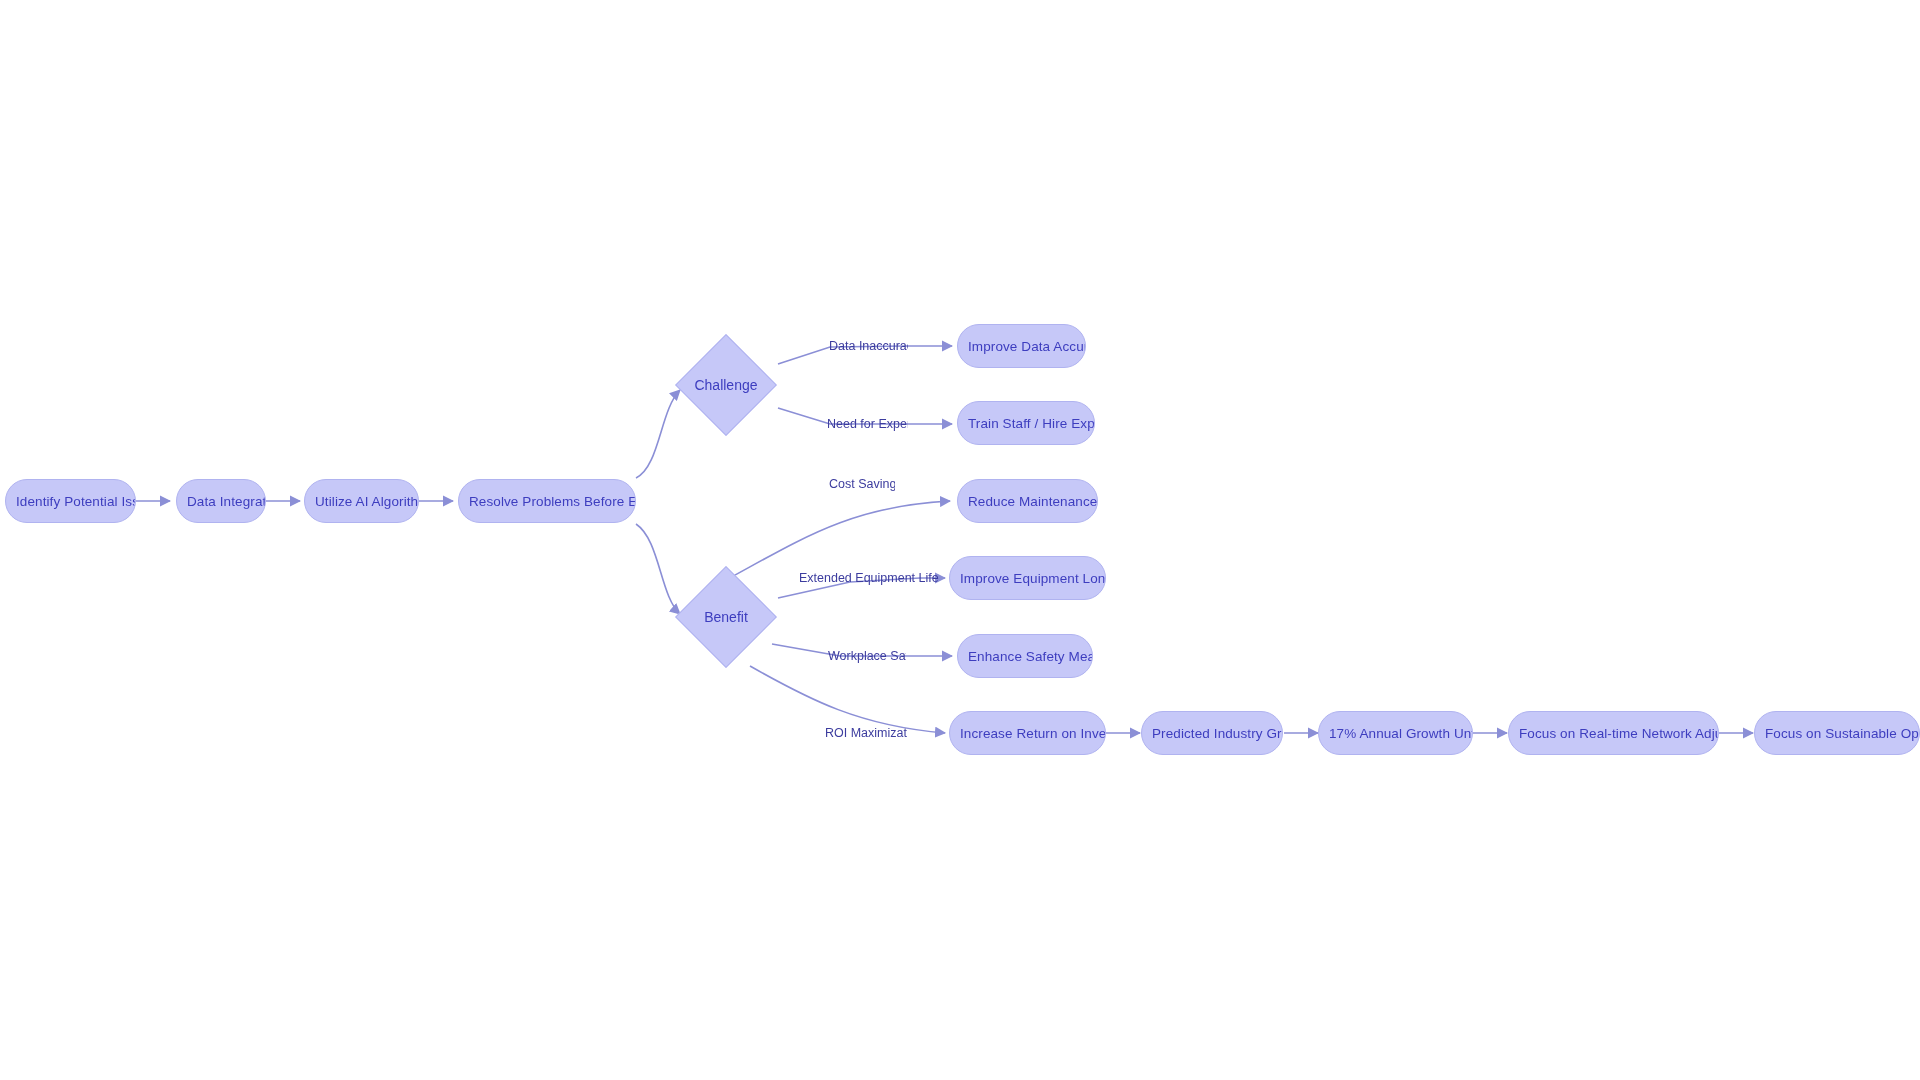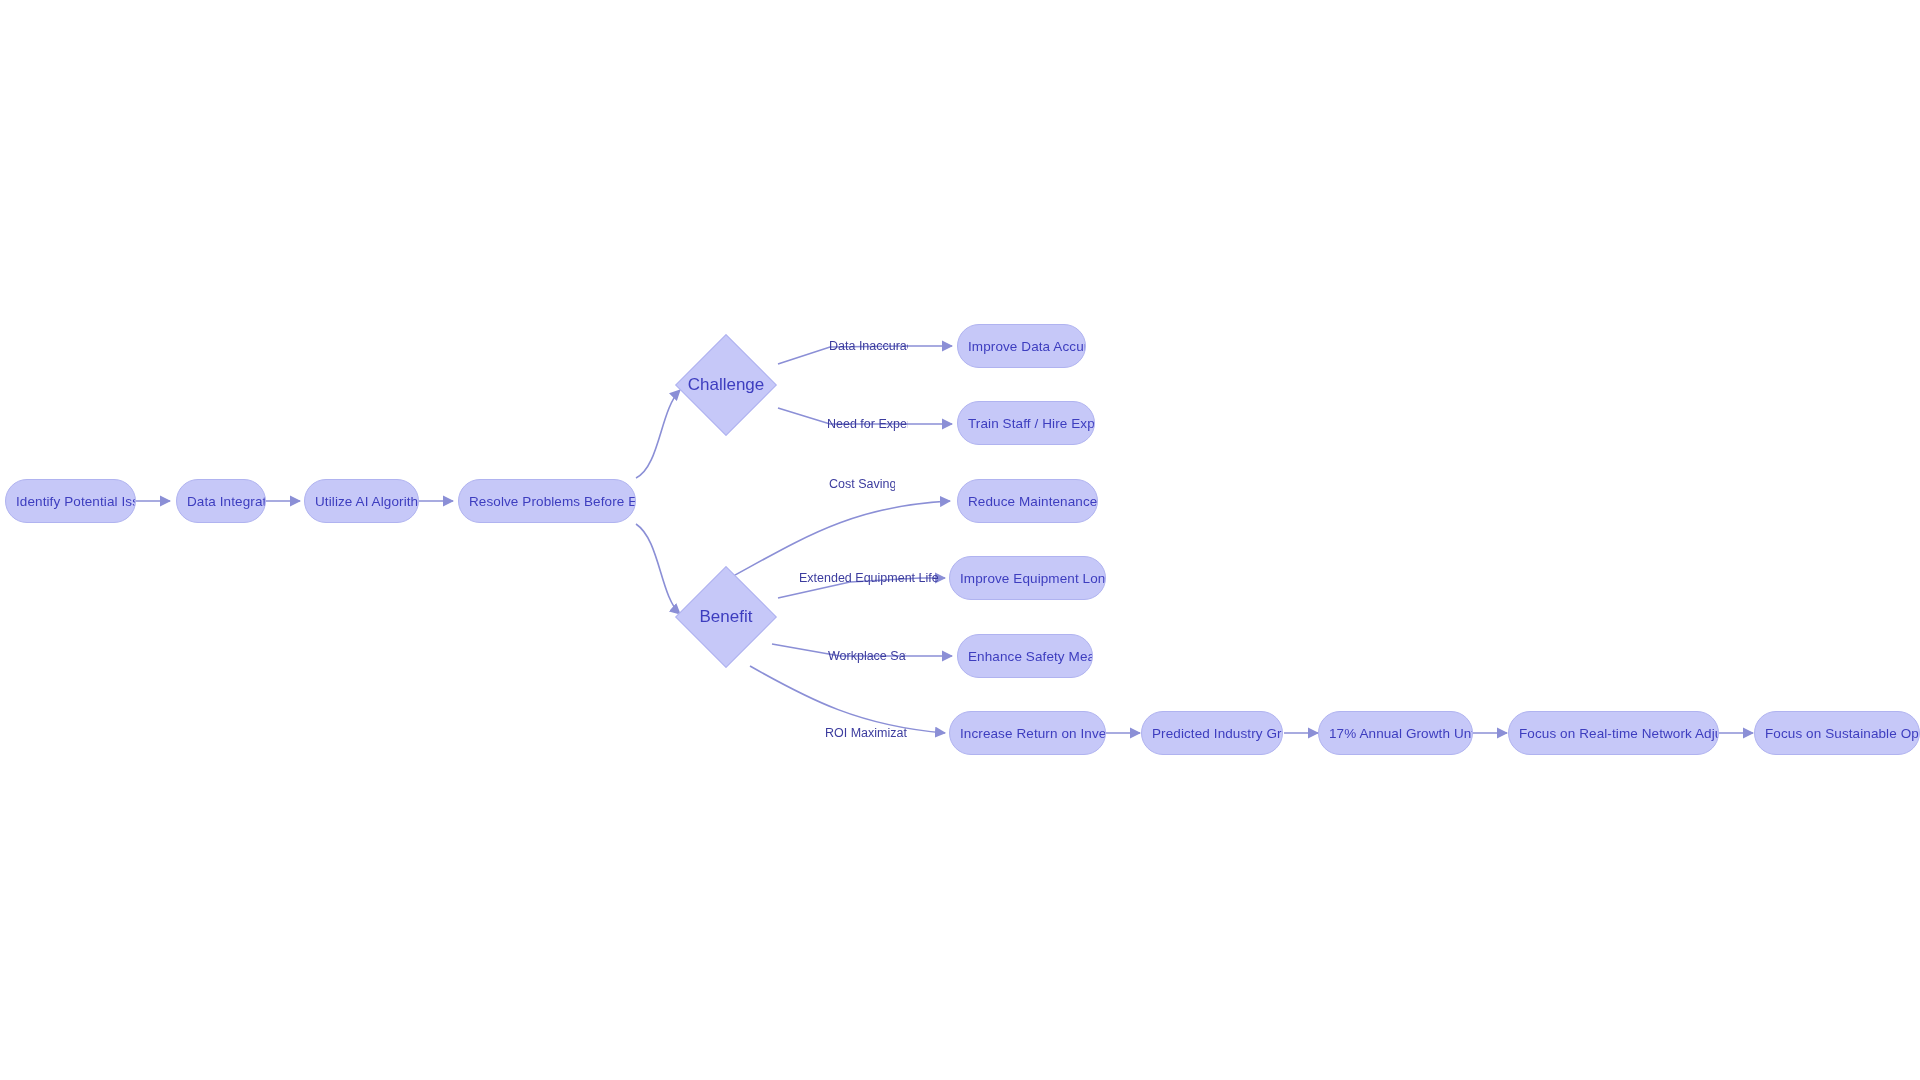--- a/index.html
+++ b/index.html
@@ -55,21 +55,21 @@
     background: #c6c8f8;
     transform: rotate(45deg);
     border: 1px solid #b0b3f0;
   }
   .diamond-label {
     position: absolute;
     display: flex;
     align-items: center;
     justify-content: center;
     color: #3d3dbf;
-    font-size: 17px;
+    font-size: 14px;
     white-space: nowrap;
     pointer-events: none;
   }
   .edge-label {
     position: absolute;
     color: #3c3c9e;
     font-size: 12.5px;
     white-space: nowrap;
     overflow: hidden;
     text-overflow: clip;

